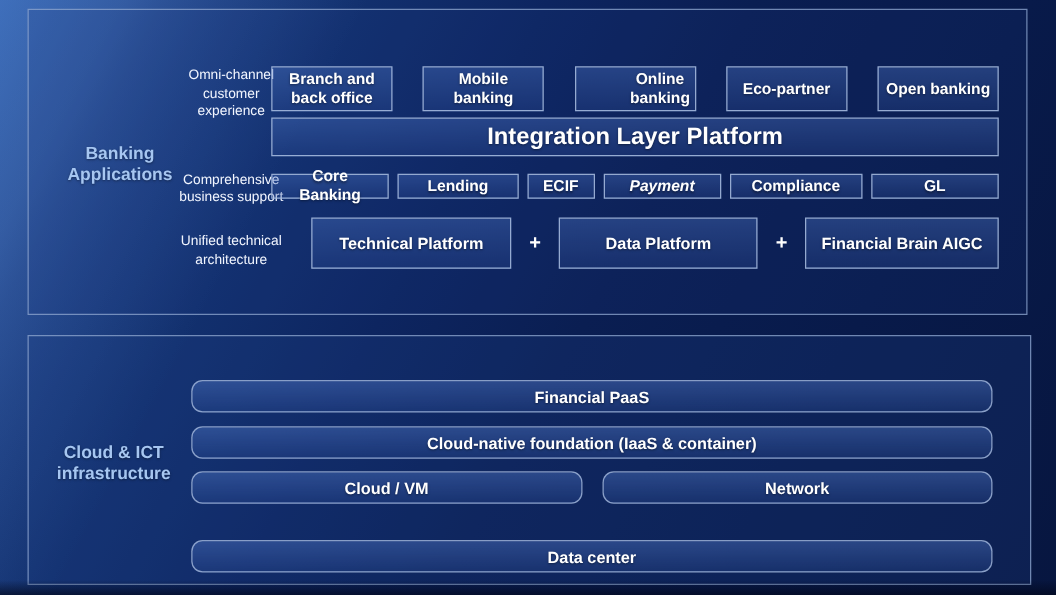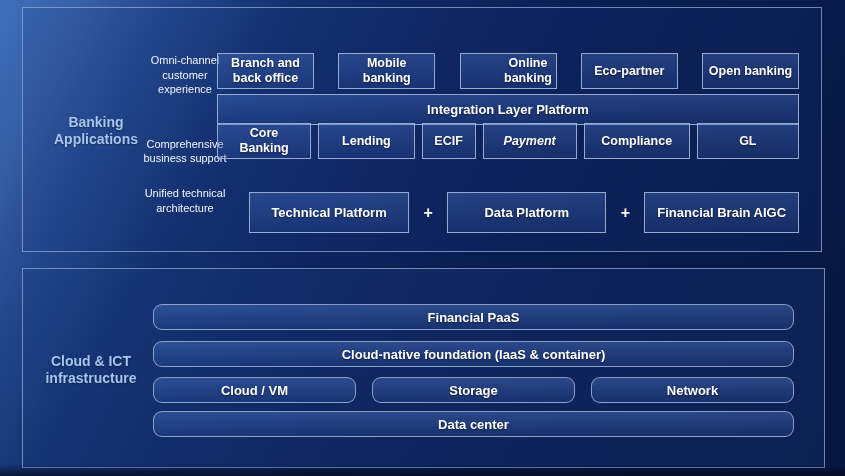--- a/index.html
+++ b/index.html
@@ -94,37 +94,37 @@
         <div class="tbox" style="flex:0 0 97px;">Mobile
 banking</div>
         <div class="tbox" style="flex:0 0 97px;padding-left:40px;">Online banking</div>
         <div class="tbox" style="flex:0 0 97px;text-align:center;">Eco-partner</div>
         <div class="tbox" style="flex:0 0 97px;">Open banking</div>
       </div>
     </div>
 
     <div class="content" style="top:86px;height:31px;">
       <div class="rowflex">
-        <div class="tbox" style="flex:1;font-size:13px;text-align:right;">Integration Layer Platform</div>
+        <div class="tbox" style="flex:1;font-size:19px;text-align:right;">Integration Layer Platform</div>
       </div>
     </div>
 
-    <div class="content" style="top:115px;height:36px;">
+    <div class="content" style="top:131px;height:20px;">
       <div class="rowflex" style="gap:7px;">
         <div class="tbox" style="flex:78 0 0;">Core
 Banking</div>
         <div class="tbox" style="flex:80 0 0;">Lending</div>
         <div class="tbox" style="flex:44 0 0;">ECIF</div>
         <div class="tbox" style="flex:78 0 0;font-style:italic;">Payment</div>
         <div class="tbox" style="flex:88 0 0;">Compliance</div>
         <div class="tbox" style="flex:85 0 0;">GL</div>
       </div>
     </div>
 
-    <div class="content" style="top:184px;height:41px;padding-left:32px;">
+    <div class="content" style="top:166px;height:41px;padding-left:32px;">
       <div class="rowflex">
         <div class="tbox" style="flex:172 0 0;font-size:13px;">Technical Platform</div>
         <div class="plus">+</div>
         <div class="tbox" style="flex:171 0 0;font-size:13px;">Data Platform</div>
         <div class="plus">+</div>
         <div class="tbox" style="flex:166 0 0;font-size:13px;">Financial Brain AIGC</div>
       </div>
     </div>
   </div>
 
@@ -141,24 +141,23 @@
 
     <div class="ccontent" style="top:72px;height:26px;">
       <div class="rowflex">
         <div class="rbox" style="flex:1;">Cloud-native foundation (IaaS &amp; container)</div>
       </div>
     </div>
 
     <div class="ccontent" style="top:108px;height:26px;">
       <div class="rowflex" style="gap:16px;">
         <div class="rbox" style="flex:1;">Cloud / VM</div>
-        <div class="rbox" style="flex:1;">Storage</div>
         <div class="rbox" style="flex:1;">Network</div>
       </div>
     </div>
 
-    <div class="ccontent" style="top:142px;height:26px;">
+    <div class="ccontent" style="top:163px;height:26px;">
       <div class="rowflex">
         <div class="rbox" style="flex:1;">Data center</div>
       </div>
     </div>
   </div>
 </div>
 
 </body></html>

